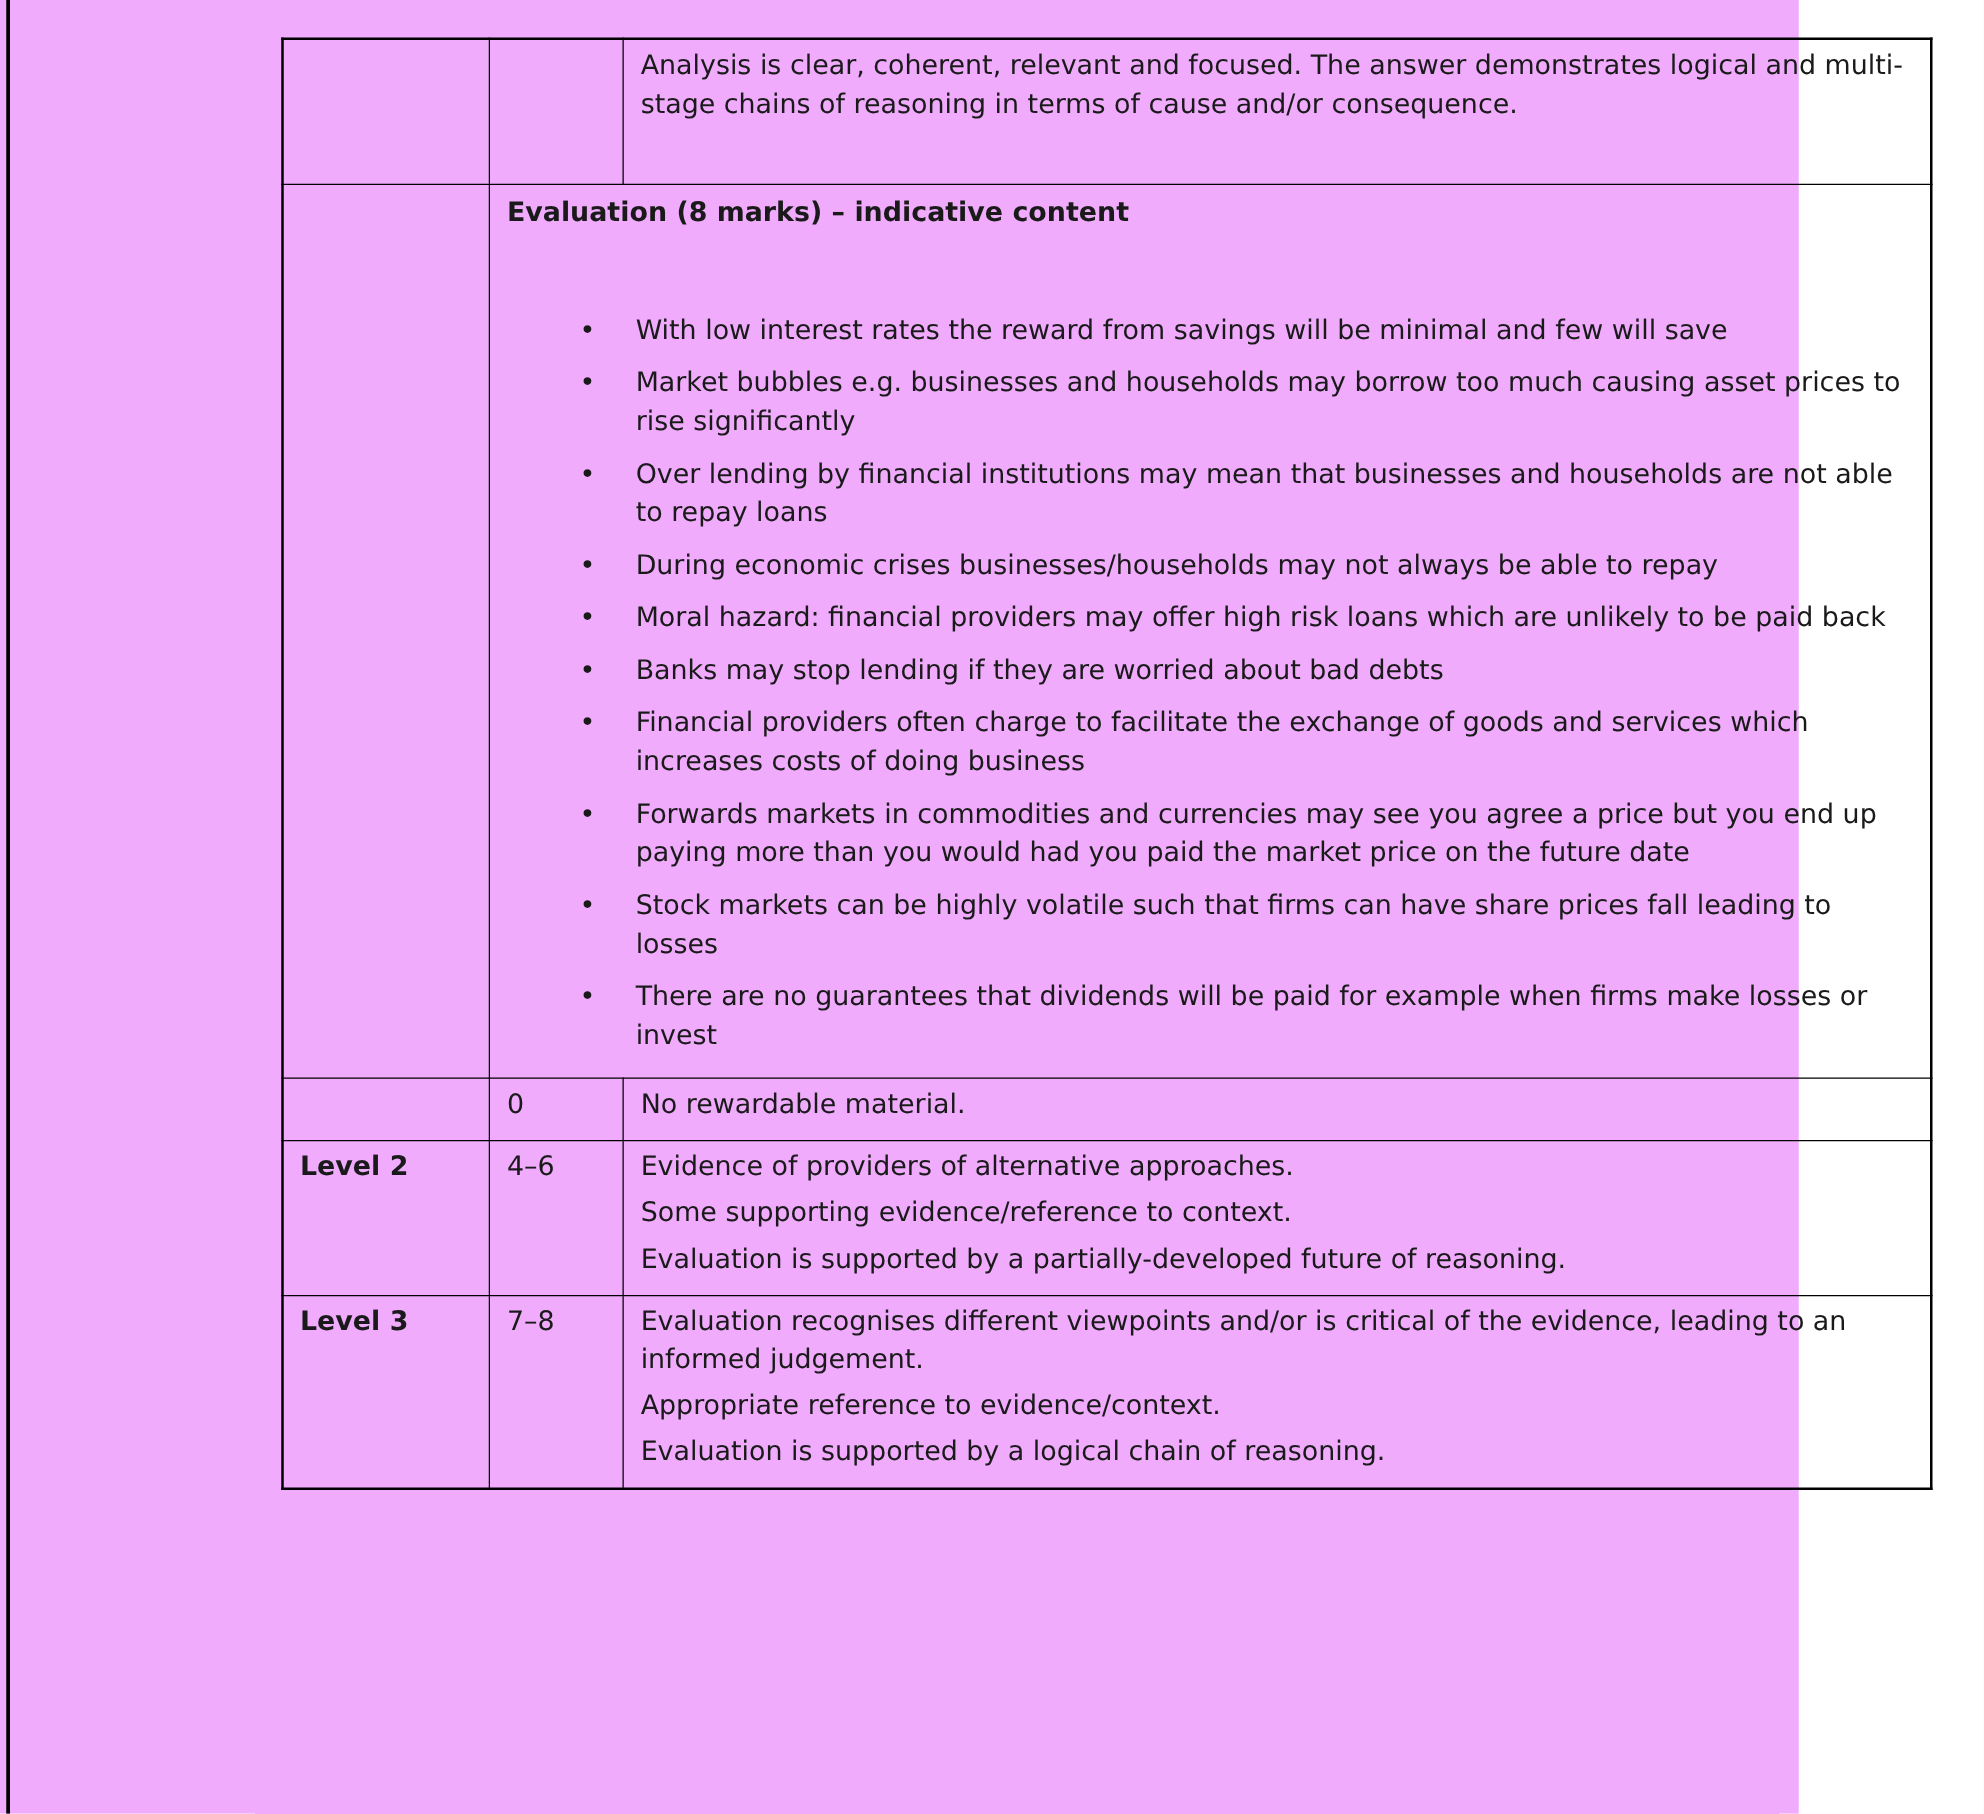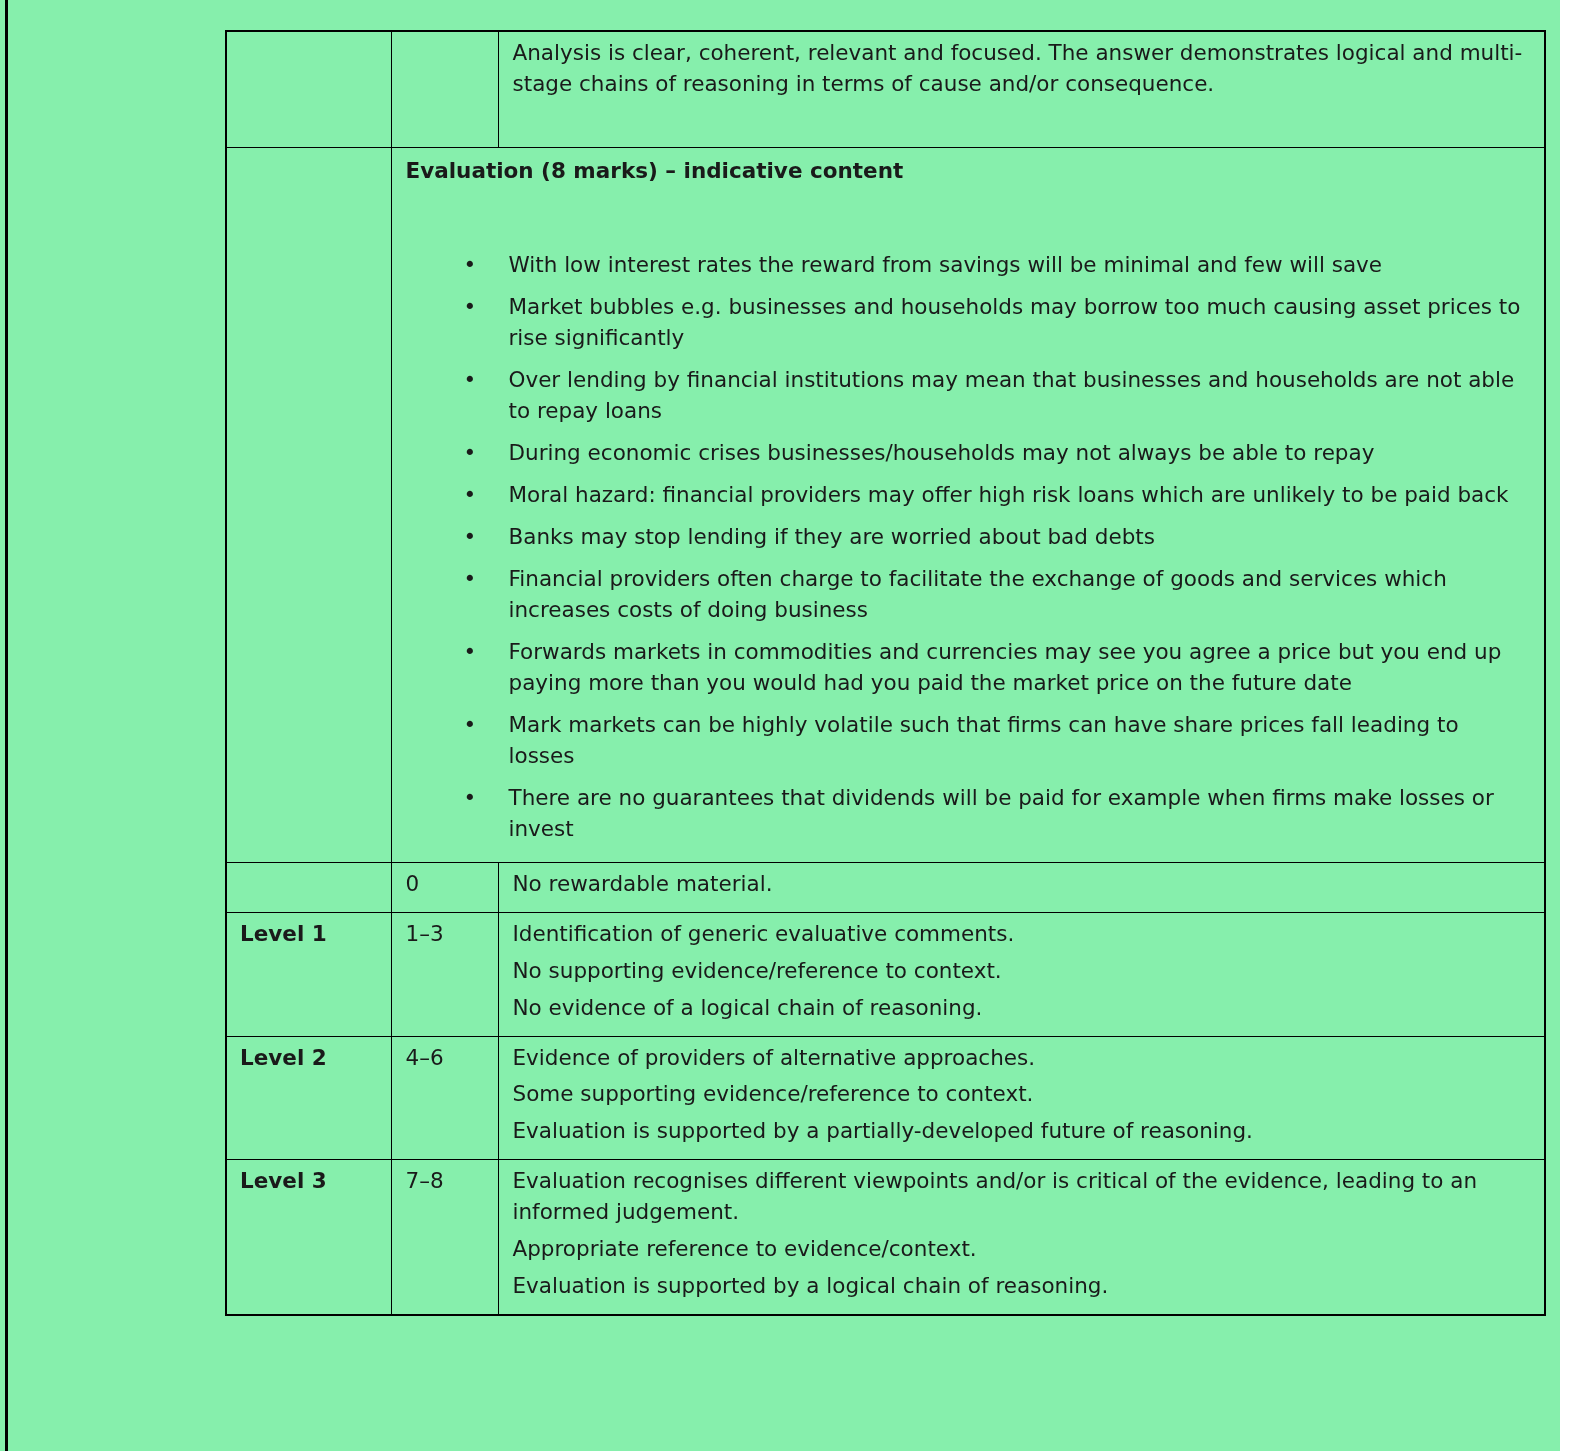--- a/index.html
+++ b/index.html
@@ -8,23 +8,23 @@
     padding: 0;
     background: #ffffff;
     width: 1587px;
     height: 1451px;
     overflow: hidden;
     font-family: "DejaVu Sans", "Liberation Sans", sans-serif;
     color: #1a1a1a;
   }
   .page {
     position: relative;
-    width: 1560px;
+    width: 1439px;
     height: 1451px;
-    background: #86efac;
+    background: #f0abfc;
   }
   .left-rule {
     position: absolute;
     left: 5px;
     top: 0;
     width: 3px;
     height: 1451px;
     background: #000000;
   }
   table.mark-scheme {
@@ -107,44 +107,35 @@
         <div class="eval-heading">Evaluation (8 marks) – indicative content</div>
         <ul class="eval-bullets">
           <li>With low interest rates the reward from savings will be minimal and few will save</li>
           <li>Market bubbles e.g. businesses and households may borrow too much causing asset prices to rise significantly</li>
           <li>Over lending by financial institutions may mean that businesses and households are not able to repay loans</li>
           <li>During economic crises businesses/households may not always be able to repay</li>
           <li>Moral hazard: financial providers may offer high risk loans which are unlikely to be paid back</li>
           <li>Banks may stop lending if they are worried about bad debts</li>
           <li>Financial providers often charge to facilitate the exchange of goods and services which increases costs of doing business</li>
           <li>Forwards markets in commodities and currencies may see you agree a price but you end up paying more than you would had you paid the market price on the future date</li>
-          <li>Mark markets can be highly volatile such that firms can have share prices fall leading to losses</li>
+          <li>Stock markets can be highly volatile such that firms can have share prices fall leading to losses</li>
           <li>There are no guarantees that dividends will be paid for example when firms make losses or invest</li>
         </ul>
       </td>
     </tr>
 
 
     <tr class="row-zero">
       <td class="level-cell"></td>
       <td>0</td>
       <td>
         <div class="desc-line">No rewardable material.</div>
       </td>
     </tr>
 
-    <tr class="row-l1">
-      <td class="level-cell">Level 1</td>
-      <td>1–3</td>
-      <td>
-        <div class="desc-line">Identification of generic evaluative comments.</div>
-        <div class="desc-line">No supporting evidence/reference to context.</div>
-        <div class="desc-line">No evidence of a logical chain of reasoning.</div>
-      </td>
-    </tr>
 
     <tr class="row-l2">
       <td class="level-cell">Level 2</td>
       <td>4–6</td>
       <td>
         <div class="desc-line">Evidence of providers of alternative approaches.</div>
         <div class="desc-line">Some supporting evidence/reference to context.</div>
         <div class="desc-line">Evaluation is supported by a partially-developed future of reasoning.</div>
       </td>
     </tr>

